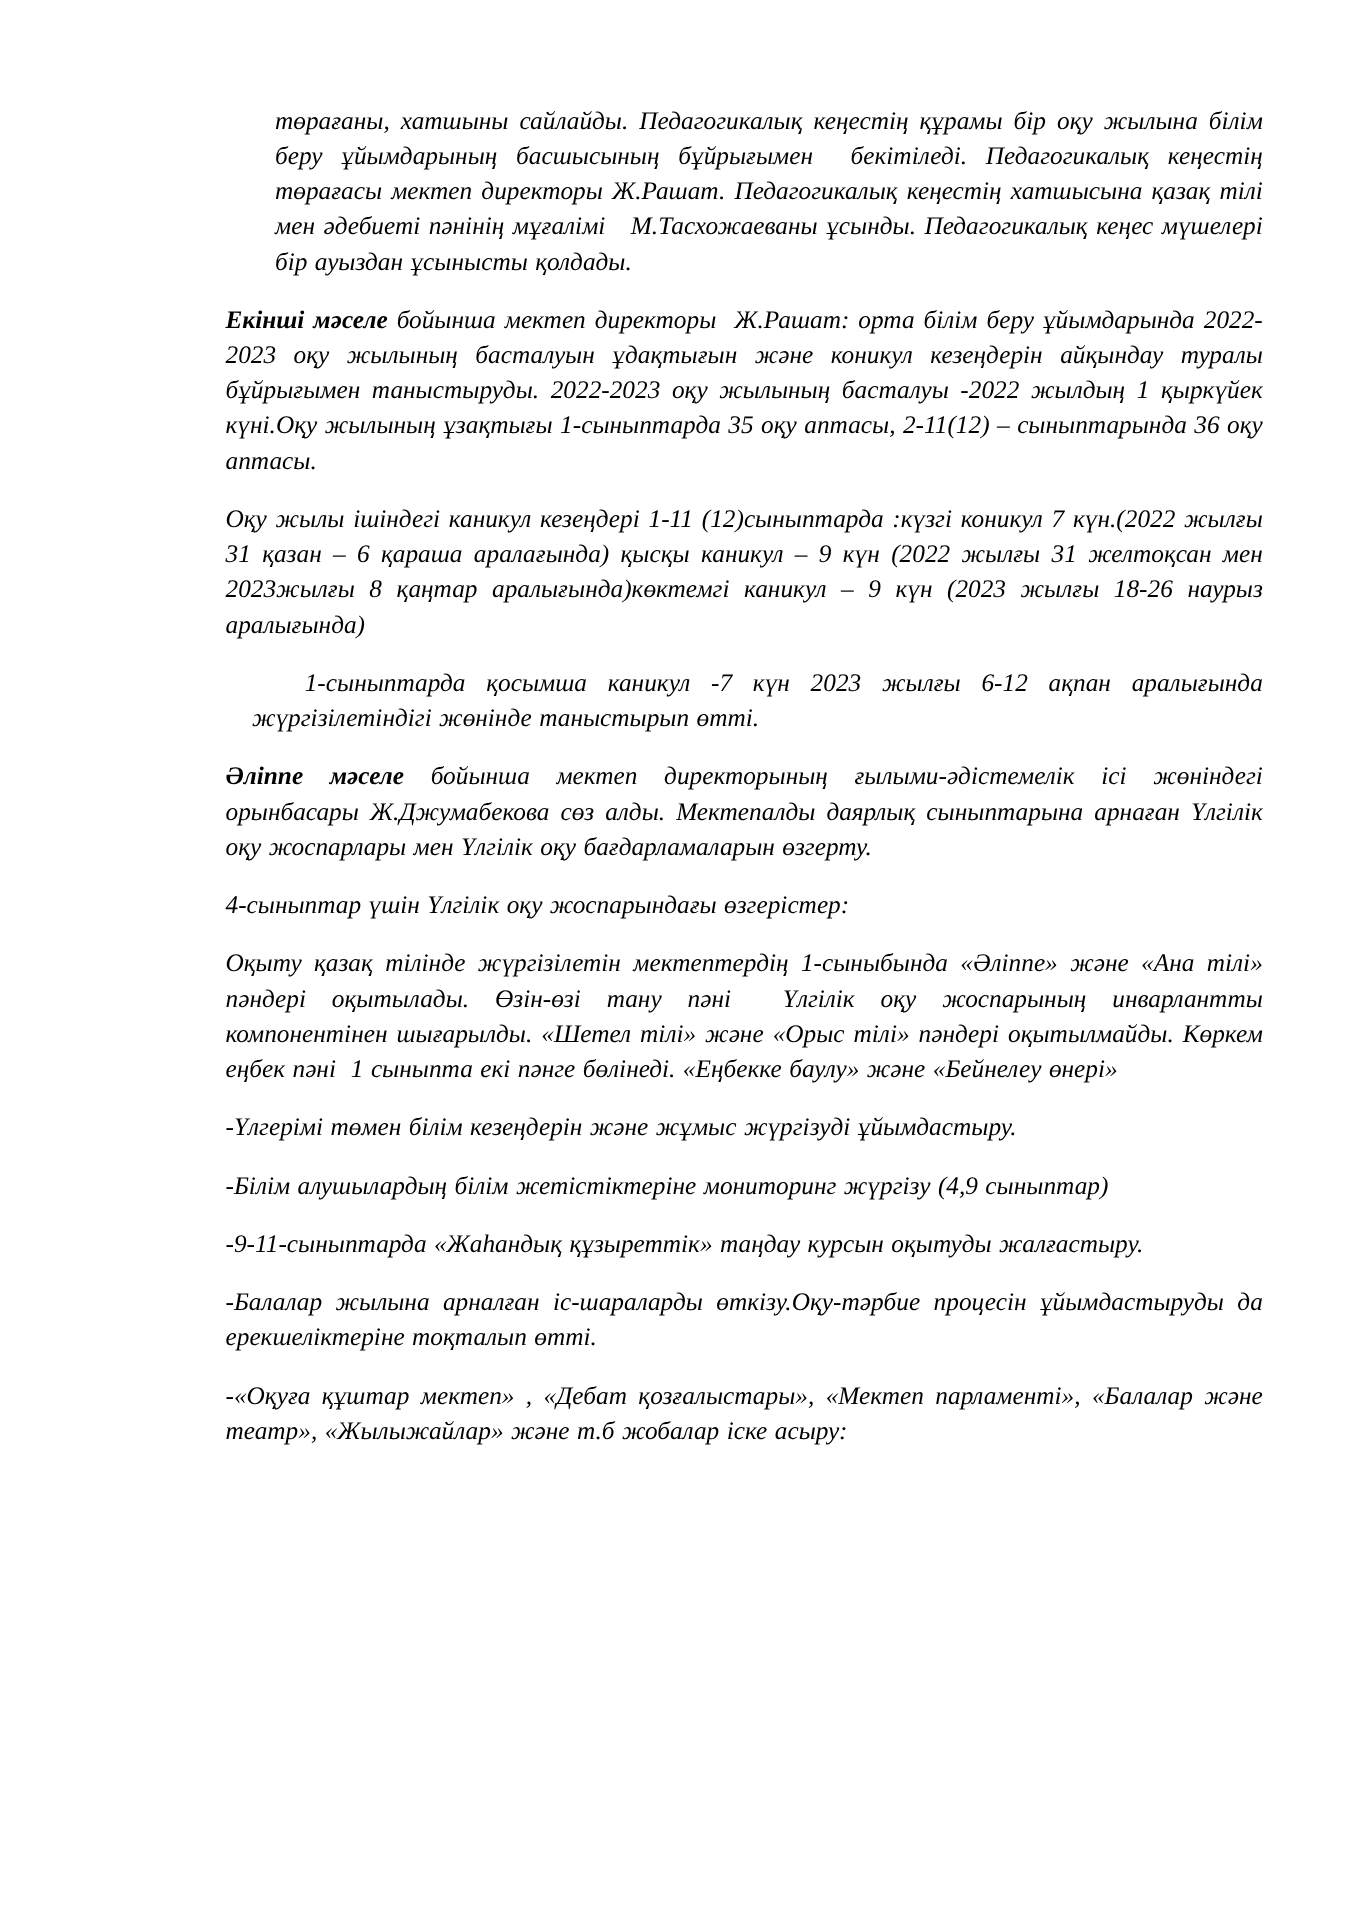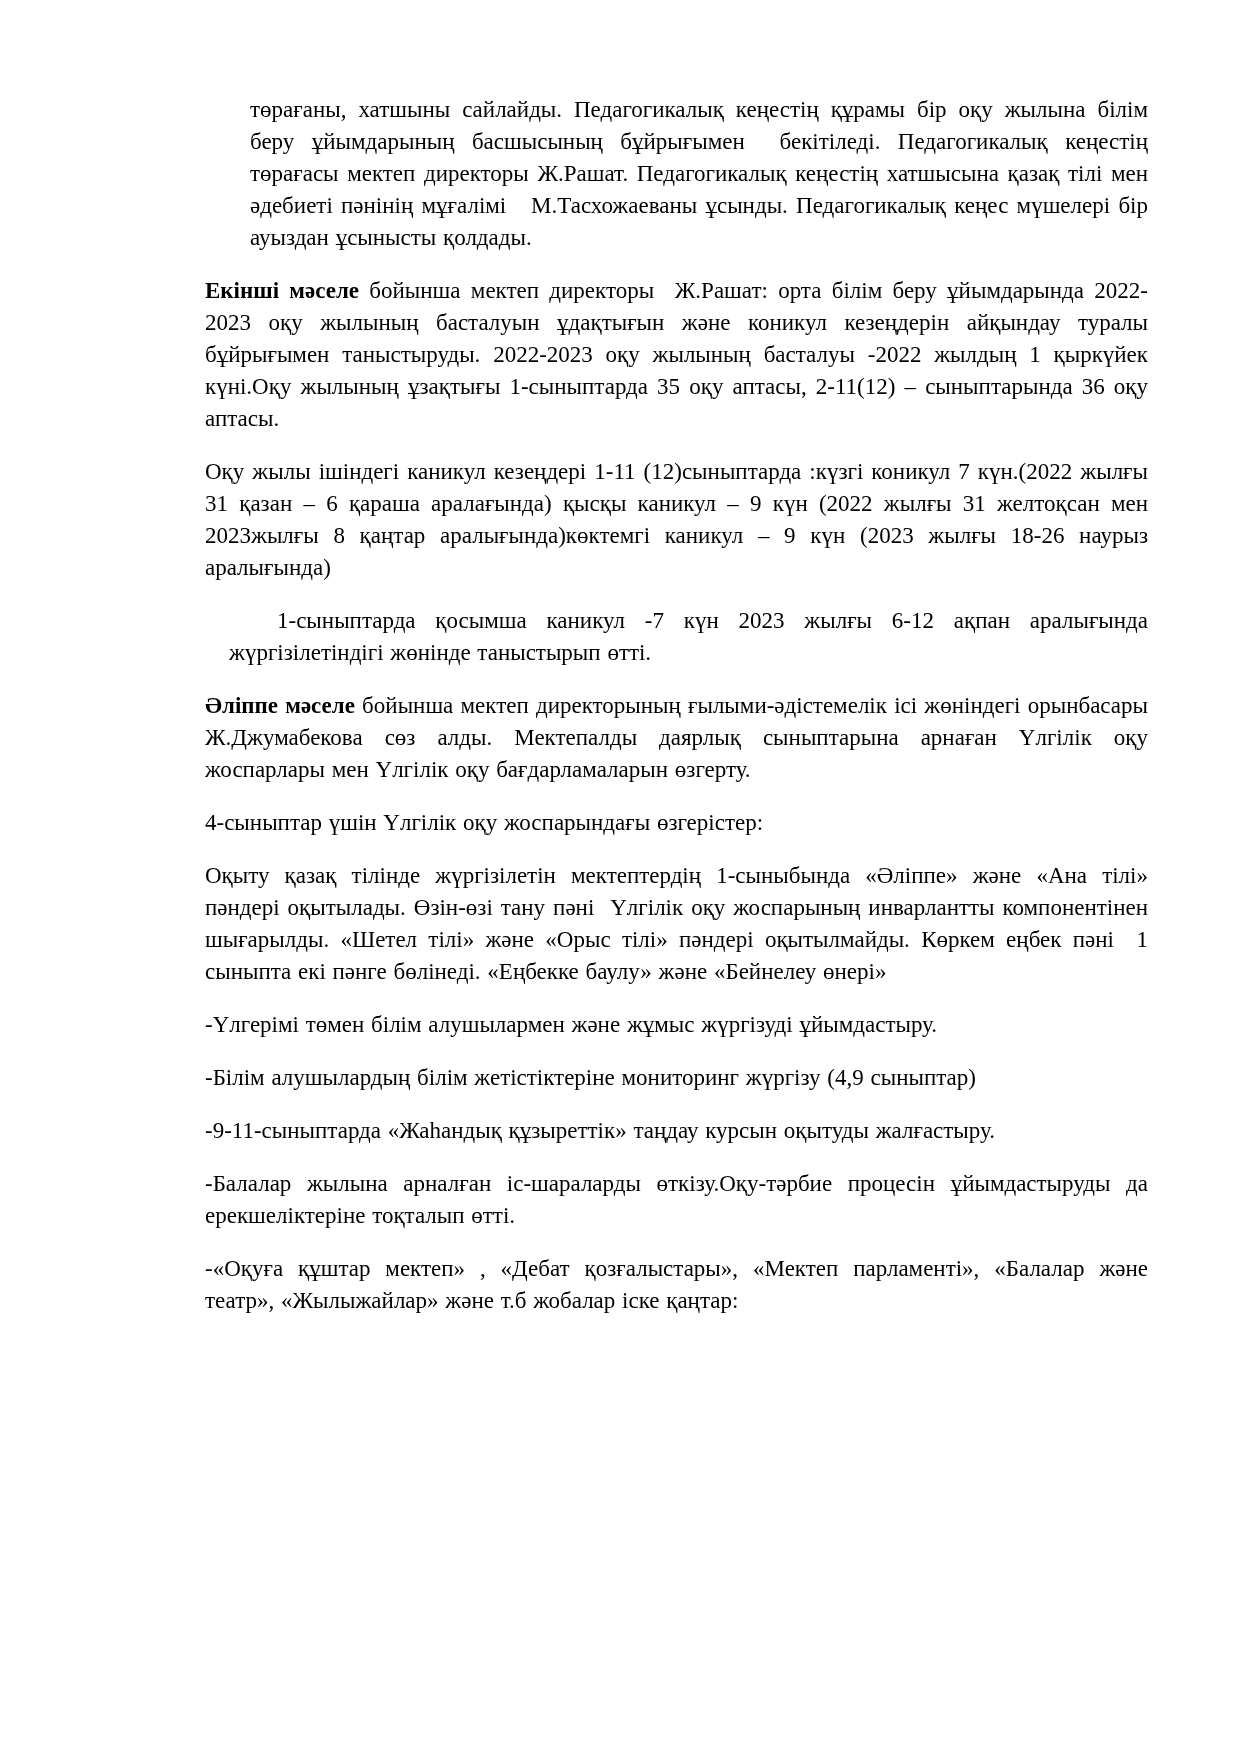--- a/index.html
+++ b/index.html
@@ -20,20 +20,21 @@
     top: 94px;
     width: 943px;
   }
   .page-content p {
     margin: 0 0 21px 0;
     font-size: 23px;
     line-height: 32px;
     text-align: justify;
     white-space: pre-wrap;
     word-spacing: 1px;
+    font-style: italic;
   }
   .page-content p.block-indent {
     margin-left: 45px;
   }
   .page-content p.first-indent {
     text-indent: 48px;
     margin-left: 24px;
   }
   .page-content strong {
     font-weight: bold;
@@ -43,18 +44,18 @@
 <body>
 
 <main class="page-content">
     <p class="block-indent"><span>төрағаны, хатшыны сайлайды. Педагогикалық кеңестің құрамы бір оқу жылына білім беру ұйымдарының басшысының бұйрығымен  бекітіледі. Педагогикалық кеңестің төрағасы мектеп директоры Ж.Рашат. Педагогикалық кеңестің хатшысына қазақ тілі мен әдебиеті пәнінің мұғалімі   М.Тасхожаеваны ұсынды. Педагогикалық кеңес мүшелері бір ауыздан ұсынысты қолдады.</span></p>
     <p><strong>Екінші мәселе</strong><span> бойынша мектеп директоры  Ж.Рашат: орта білім беру ұйымдарында 2022-2023 оқу жылының басталуын ұдақтығын және коникул кезеңдерін айқындау туралы бұйрығымен таныстыруды. 2022-2023 оқу жылының басталуы -2022 жылдың 1 қыркүйек күні.Оқу жылының ұзақтығы 1-сыныптарда 35 оқу аптасы, 2-11(12) – сыныптарында 36 оқу аптасы.</span></p>
     <p><span>Оқу жылы ішіндегі каникул кезеңдері 1-11 (12)сыныптарда :күзгі коникул 7 күн.(2022 жылғы 31 қазан – 6 қараша аралағында) қысқы каникул – 9 күн (2022 жылғы 31 желтоқсан мен 2023жылғы 8 қаңтар аралығында)көктемгі каникул – 9 күн (2023 жылғы 18-26 наурыз аралығында)</span></p>
     <p class="first-indent"><span>1-сыныптарда қосымша каникул -7 күн 2023 жылғы 6-12 ақпан аралығында жүргізілетіндігі жөнінде таныстырып өтті.</span></p>
     <p><strong>Әліппе мәселе</strong><span> бойынша мектеп директорының ғылыми-әдістемелік ісі жөніндегі орынбасары Ж.Джумабекова сөз алды. Мектепалды даярлық сыныптарына арнаған Үлгілік оқу жоспарлары мен Үлгілік оқу бағдарламаларын өзгерту.</span></p>
     <p><span>4-сыныптар үшін Үлгілік оқу жоспарындағы өзгерістер:</span></p>
     <p><span>Оқыту қазақ тілінде жүргізілетін мектептердің 1-сыныбында «Әліппе» және «Ана тілі» пәндері оқытылады. Өзін-өзі тану пәні  Үлгілік оқу жоспарының инварлантты компонентінен шығарылды. «Шетел тілі» және «Орыс тілі» пәндері оқытылмайды. Көркем еңбек пәні  1 сыныпта екі пәнге бөлінеді. «Еңбекке баулу» және «Бейнелеу өнері»</span></p>
-    <p><span>-Үлгерімі төмен білім алушылармен және жұмыс жүргізуді ұйымдастыру.</span></p>
+    <p><span>-Үлгерімі төмен білім кезеңдерін және жұмыс жүргізуді ұйымдастыру.</span></p>
     <p><span>-Білім алушылардың білім жетістіктеріне мониторинг жүргізу (4,9 сыныптар)</span></p>
     <p><span>-9-11-сыныптарда «Жаһандық құзыреттік» таңдау курсын оқытуды жалғастыру.</span></p>
     <p><span>-Балалар жылына арналған іс-шараларды өткізу.Оқу-тәрбие процесін ұйымдастыруды да ерекшеліктеріне тоқталып өтті.</span></p>
-    <p><span>-«Оқуға құштар мектеп» , «Дебат қозғалыстары», «Мектеп парламенті», «Балалар және театр», «Жылыжайлар» және т.б жобалар іске қаңтар:</span></p>
+    <p><span>-«Оқуға құштар мектеп» , «Дебат қозғалыстары», «Мектеп парламенті», «Балалар және театр», «Жылыжайлар» және т.б жобалар іске асыру:</span></p>
   </main>
 
 </body></html>

